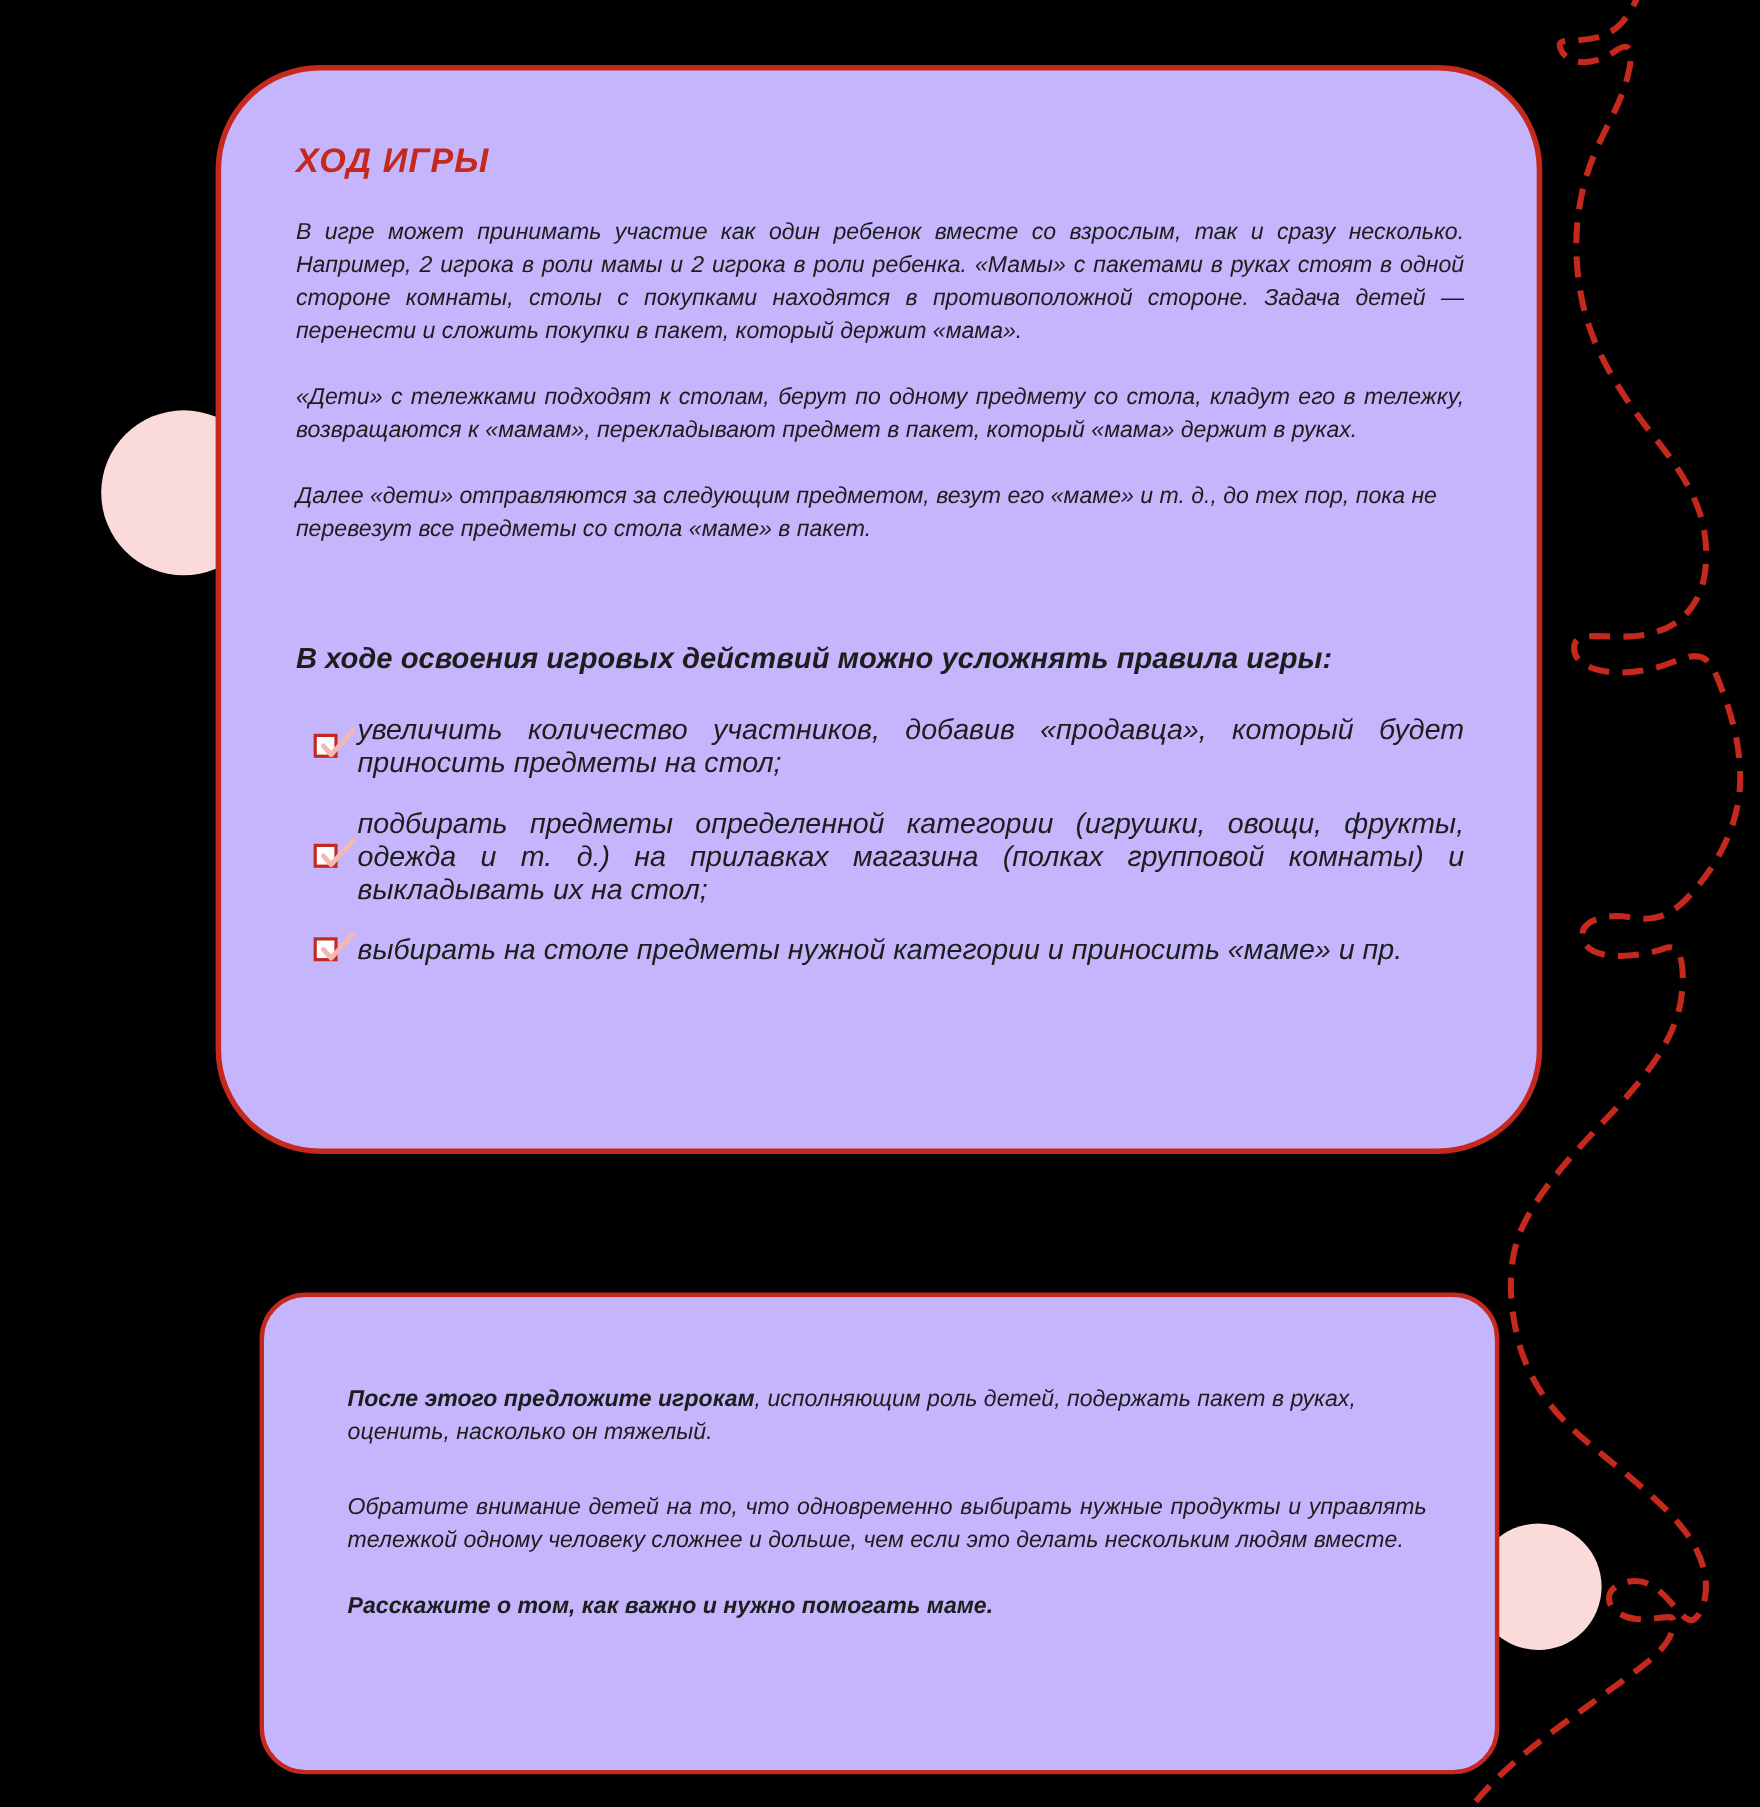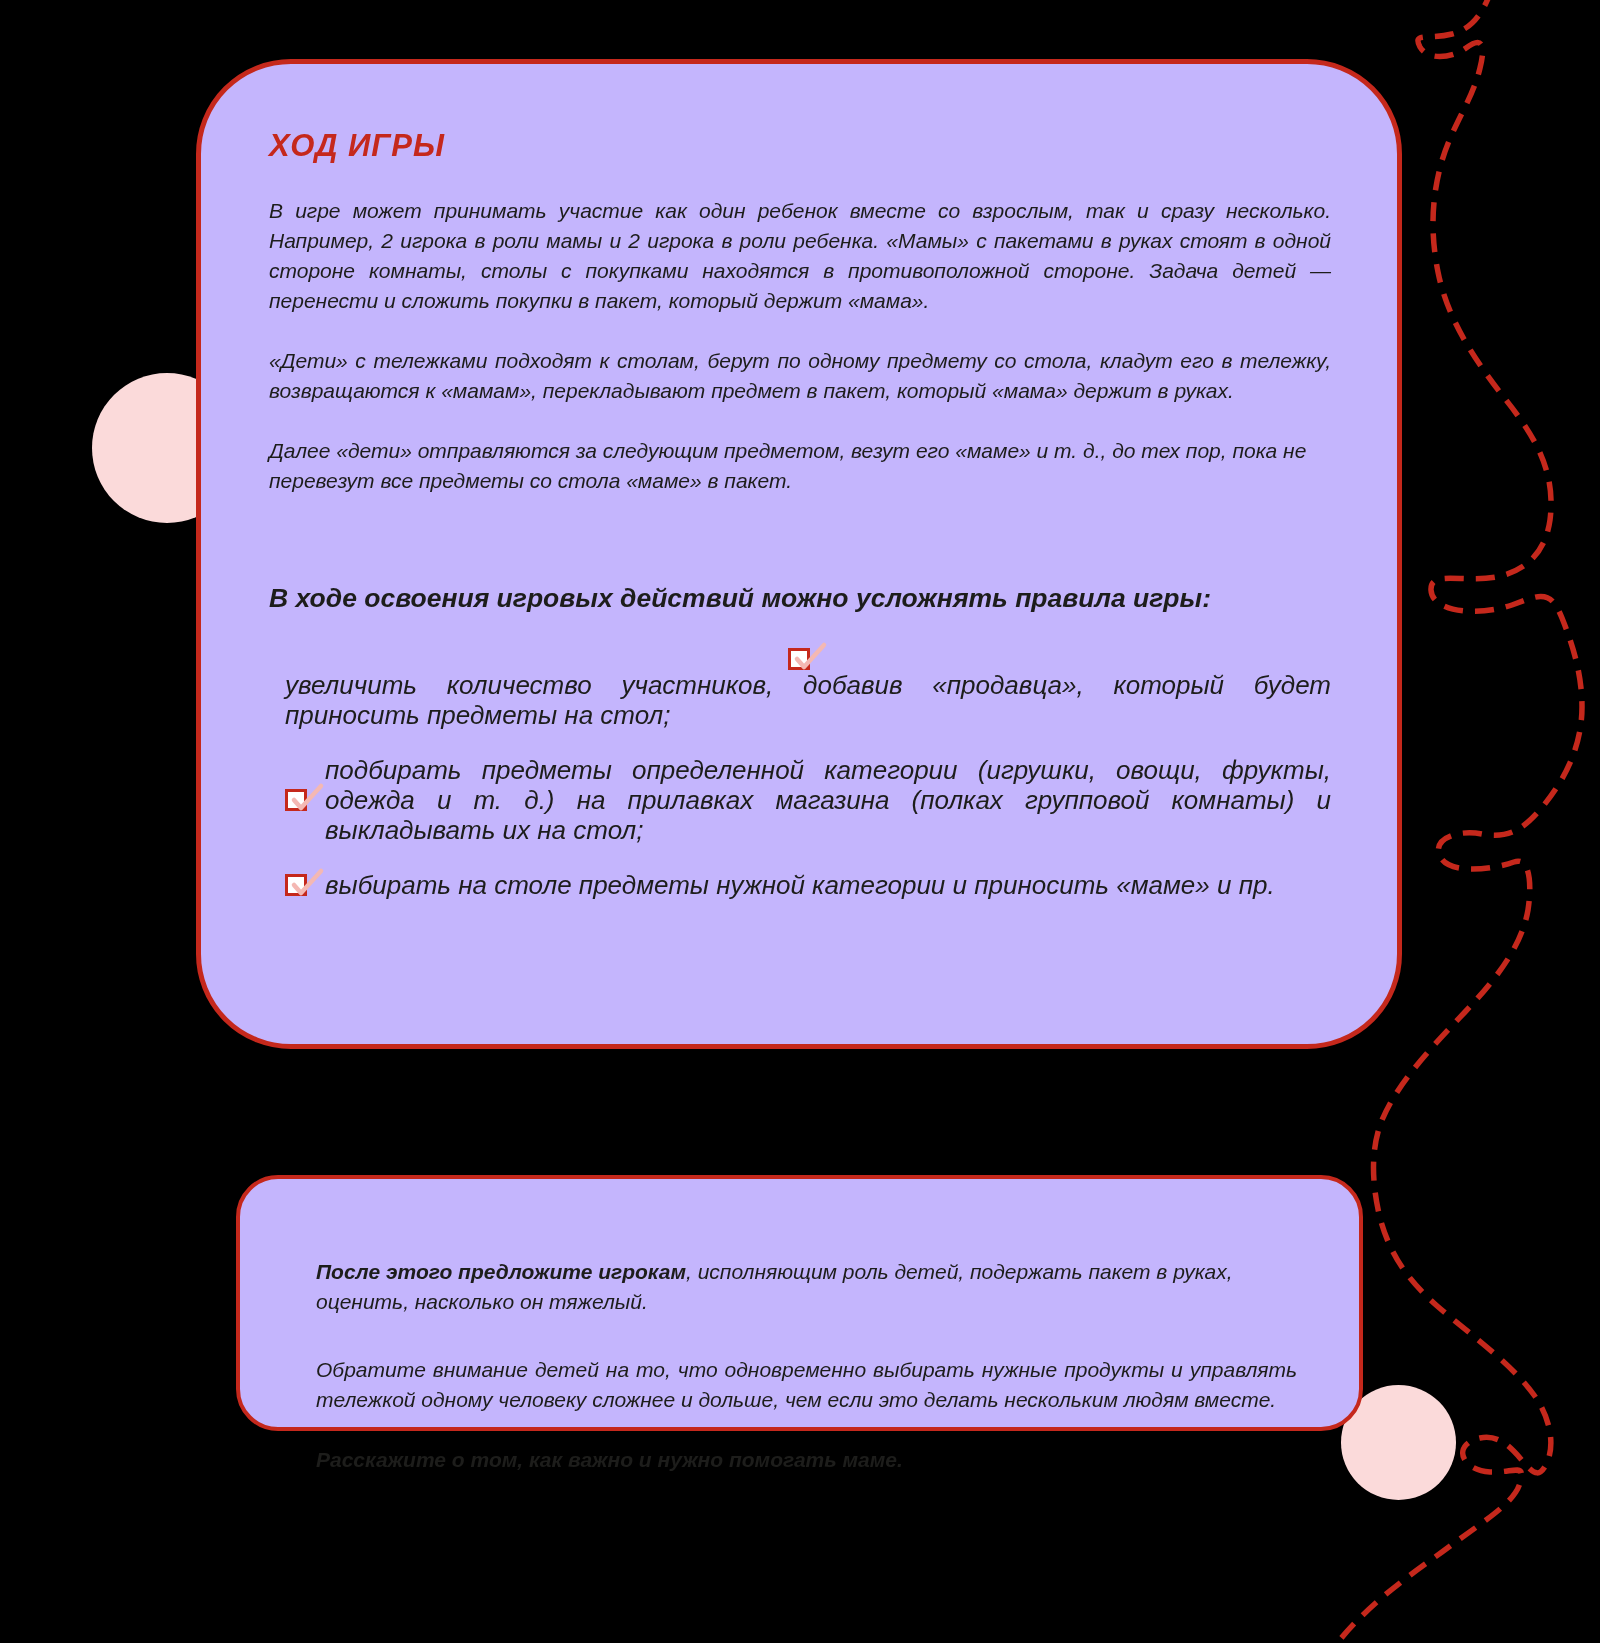--- a/index.html
+++ b/index.html
@@ -18,21 +18,21 @@
   .card{
     position:absolute;background:#c4b5fd;box-sizing:border-box;z-index:2;
     color:#1d1d1b;
   }
   #card-game-flow{
     left:196px;top:59px;width:1206px;height:990px;
     border:5px solid #c5281c;border-radius:95px;
     padding:58px 66px 0 68px;
   }
   #card-advice{
-    left:236px;top:1175px;width:1127px;height:256px;
+    left:236px;top:1175px;width:1127px;height:438px;
     border:4px solid #c5281c;border-radius:42px;
     padding:78px 62px 0 76px;
   }
   .page-title{
     color:#c5281c;font-size:31px;line-height:36px;font-weight:800;
     font-style:italic;letter-spacing:1px;margin:6px 0 0 0;
   }
   .body-text{
     font-style:italic;font-size:21px;line-height:30px;margin:28px 0 0 0;
     color:#1d1d1b;
@@ -44,21 +44,21 @@
   .rules-heading{
     font-style:italic;font-weight:bold;font-size:26.5px;line-height:34px;
     margin:85px 0 0 0;
   }
   .checklist{margin-top:33px;}
   .check-item{
     display:flex;align-items:center;
     padding-left:16px;margin-top:25px;
     font-style:italic;font-size:26px;line-height:30px;
   }
-  .check-item:first-child{margin-top:16px;flex-direction:column;}
+  .check-item:first-child{margin-top:16px;}
   .checkbox{
     flex:0 0 auto;position:relative;
     width:22px;height:22px;box-sizing:border-box;
     border:3px solid #c5281c;margin-right:18px;
     background:#ffffff;
   }
   .checkbox svg{position:absolute;left:1px;top:-10px;overflow:visible;}
   .check-text{flex:1 1 auto;}
   .bold{font-weight:bold;}
 </style>

